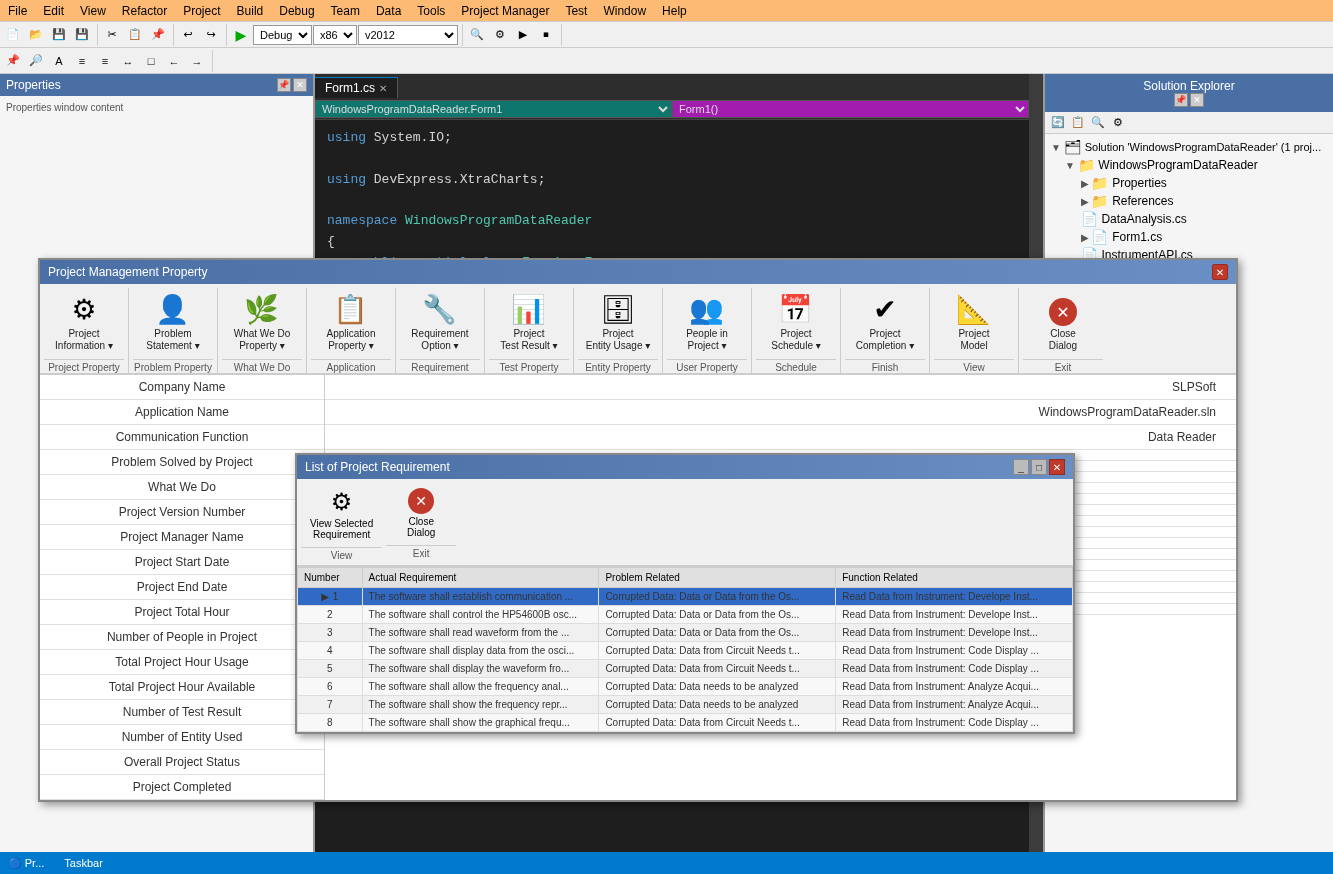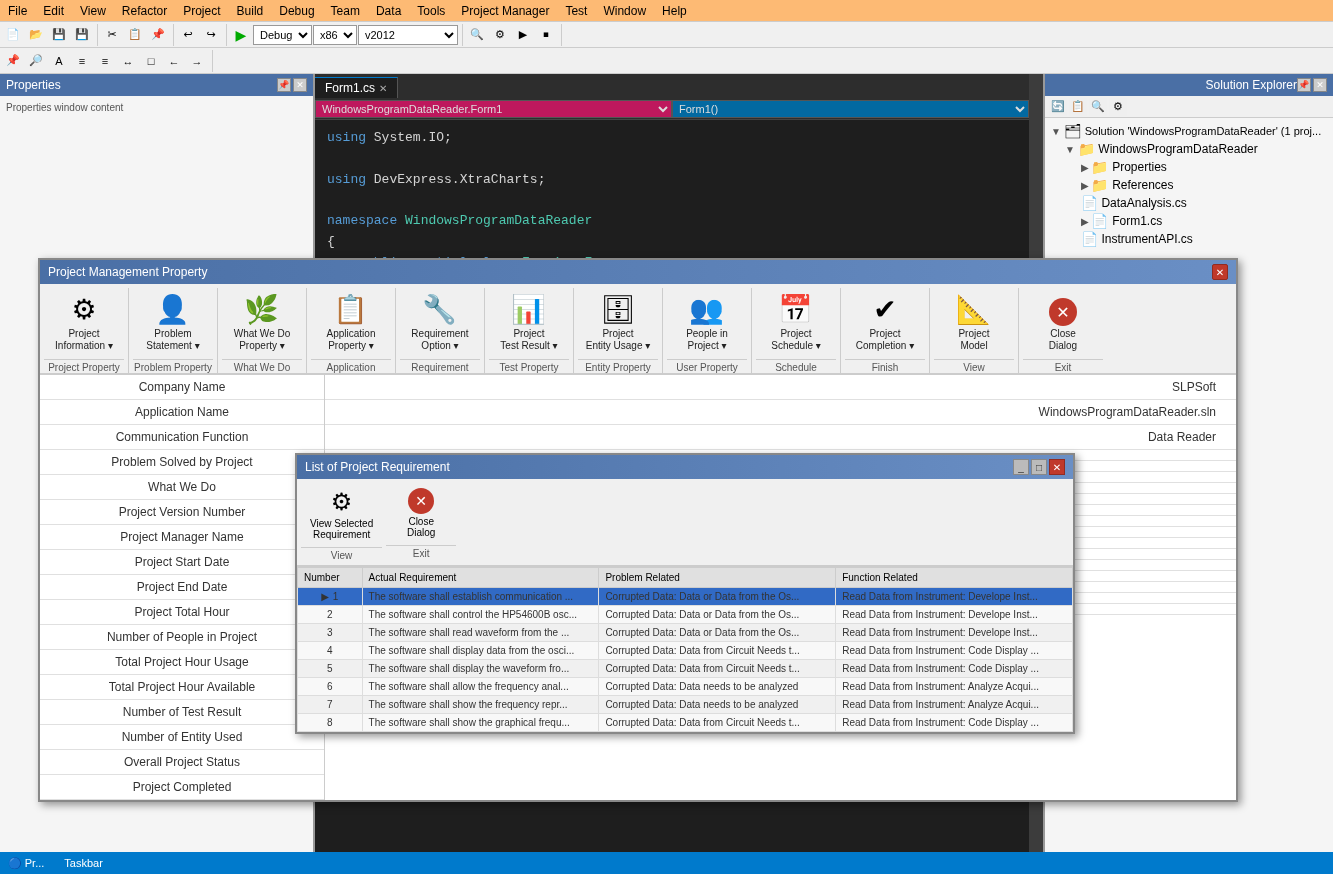--- a/index.html
+++ b/index.html
@@ -86,21 +86,21 @@
     .req-ribbon-btn .label { font-size: 10px; text-align: center; }
     .req-group-label { font-size: 10px; color: #555; text-align: center; border-top: 1px solid #ccc; padding-top: 2px; margin-top: 2px; }
 
     
     .req-table-container { overflow: auto; max-height: 300px; }
     .req-table { width: 100%; border-collapse: collapse; font-size: 10px; }
     .req-table th { background: #e0e0e0; border: 1px solid #ccc; padding: 4px 6px; text-align: left; font-weight: normal; position: sticky; top: 0; }
     .req-table td { border: 1px solid #ddd; padding: 3px 6px; color: #333; white-space: nowrap; overflow: hidden; text-overflow: ellipsis; max-width: 200px; }
     .req-table tr:nth-child(even) { background: #f8f8f8; }
     .req-table tr.selected { background: #316ac5; color: white; }
-    .sol-header { background: #4a6fa5; color: white; padding: 3px 6px; font-size: 12px; display: flex; justify-content: flex-end; align-items: center; height: 22px; }
+    .sol-header { background: #4a6fa5; color: white; padding: 19px 6px; font-size: 12px; display: flex; justify-content: center; align-items: center; height: 22px; flex-direction: column; }
     .sol-toolbar { background: #f0f0f0; border-bottom: 1px solid #ccc; height: 22px; display: flex; align-items: center; padding: 1px 4px; gap: 2px; }
     .sol-btn { width: 18px; height: 18px; border: 1px solid transparent; cursor: pointer; display: flex; align-items: center; justify-content: center; font-size: 11px; }
     .sol-tree { padding: 4px; overflow: auto; flex: 1; }
     .sol-item { display: flex; align-items: center; gap: 3px; padding: 1px 2px; cursor: pointer; font-size: 12px; }
     .sol-icon { font-size: 14px; }
     .expand-arrow { font-size: 10px; color: #555; }
     .icon-close-red { background: #c0392b; color: white; border-radius: 50%; width: 28px; height: 28px; display: flex; align-items: center; justify-content: center; font-size: 16px; cursor: pointer; }
 
     .what-we-do-icon { color: #228b22; font-size: 28px; }
   </style>
@@ -190,24 +190,24 @@
   </div>
 
   <div class="center-area">
     <div class="tab-bar">
       <div class="tab active">
         <span>Form1.cs</span>
         <span class="tab-close">✕</span>
       </div>
     </div>
     <div class="toolbar-strip">
-      <select class="debug-combo" style="width:50%;background:#be185d;color:#ddd;border:1px solid #555">
+      <select class="debug-combo" style="width:50%;background:#0f766e;color:#ddd;border:1px solid #555">
         <option>WindowsProgramDataReader.Form1</option>
       </select>
-      <select class="debug-combo" style="width:50%;background:#0369a1;color:#ddd;border:1px solid #555">
+      <select class="debug-combo" style="width:50%;background:#a21caf;color:#ddd;border:1px solid #555">
         <option>Form1()</option>
       </select>
     </div>
     <div class="code-area">
       <div><span class="kw">using</span> System.IO;</div>
       <div>&nbsp;</div>
       <div><span class="kw">using</span> DevExpress.XtraCharts;</div>
       <div>&nbsp;</div>
       <div><span class="kw">namespace</span> <span class="ns">WindowsProgramDataReader</span></div>
       <div>{</div>

